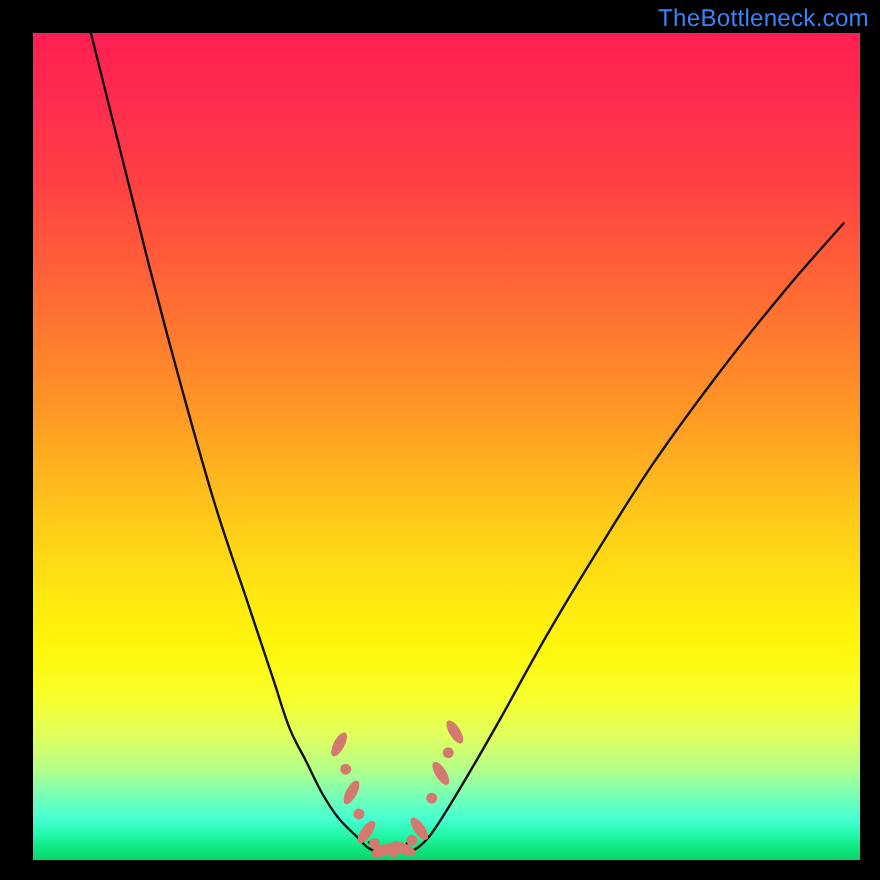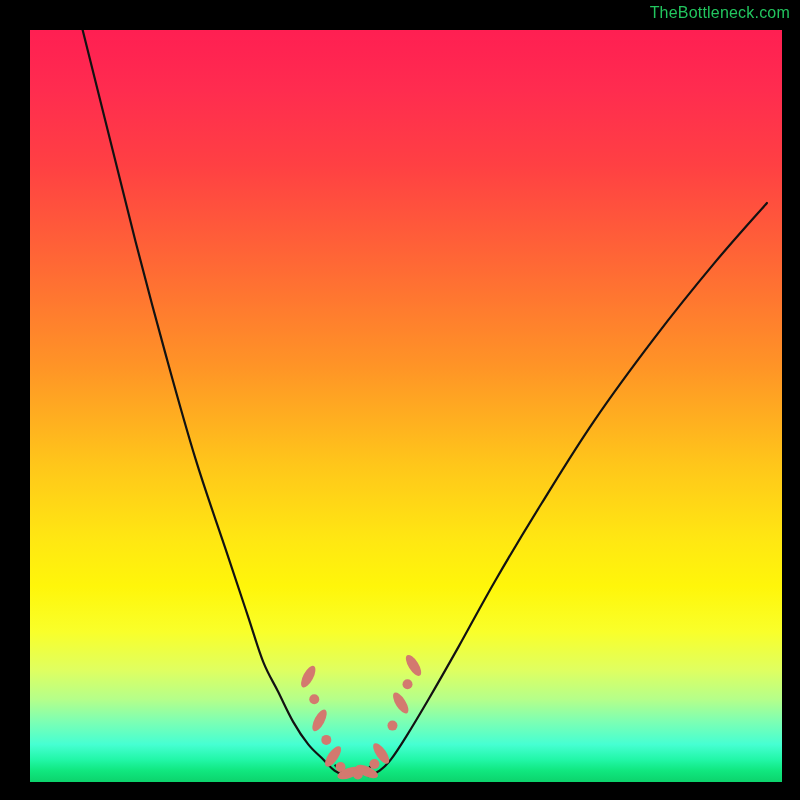--- a/index.html
+++ b/index.html
@@ -14,22 +14,22 @@
   .stage {
     position: relative;
     width: 800px;
     height: 800px;
     background: #000;
   }
   .watermark {
     position: absolute;
     top: 4px;
     right: 10px;
-    color: #22c55e;
-    font-size: 16px;
+    color: #3b82f6;
+    font-size: 22px;
     font-weight: 400;
     letter-spacing: 0.2px;
     z-index: 50;
   }
   .plot {
     position: absolute;
     left: 30px;
     top: 30px;
     width: 752px;
     height: 752px;

